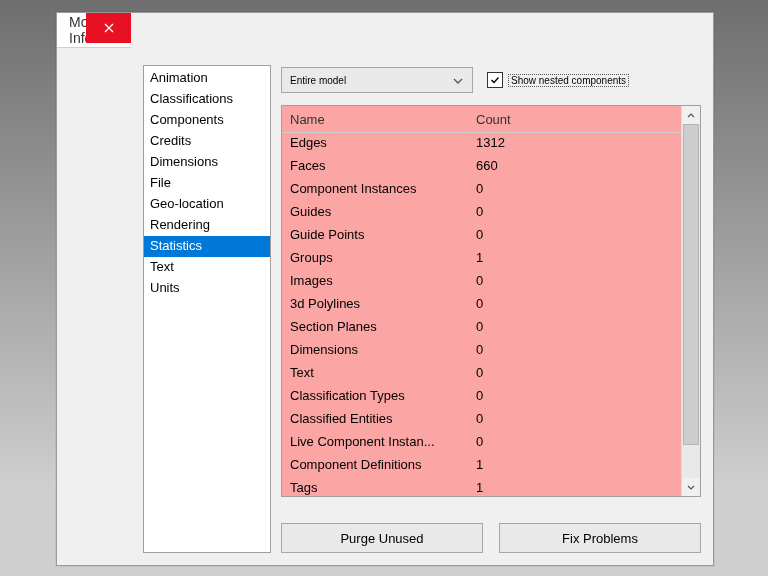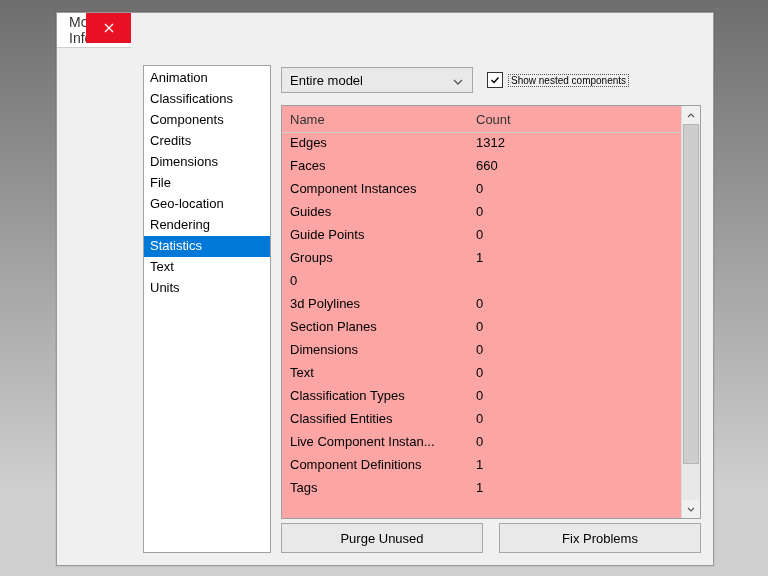--- a/index.html
+++ b/index.html
@@ -100,21 +100,21 @@
     width: 176px;
     height: 24px;
     background: #e9e9e9;
     border: 1px solid #a7a7a7;
     display: flex;
     align-items: center;
     padding: 0 6px 0 8px;
     justify-content: space-between;
     cursor: pointer;
   }
-  .combo span { color: #000; font-size: 13px; }
+  .combo span { color: #000; font-size: 10px; }
   .combo .chev {
     width: 16px;
     text-align: center;
     color: #444;
   }
   .checkwrap {
     display: flex;
     align-items: center;
     gap: 6px;
   }
@@ -195,21 +195,21 @@
     position: absolute;
     top: 0; left: 1px; right: 1px;
     height: 90%;
     background: #cdcdcd;
     border: 1px solid #b5b5b5;
   }
   .btnrow {
     display: flex;
     justify-content: center;
     gap: 16px;
-    padding-top: 4px;
+    padding-top: 26px;
   }
   .btn {
     width: 200px;
     height: 28px;
     background: #e9e9e9;
     border: 1px solid #a7a7a7;
     display: flex;
     align-items: center;
     justify-content: center;
     color: #000;
@@ -293,20 +293,21 @@
             </div>
             <div class="trow">
               <div class="cname">Guide Points</div>
               <div class="ccount">0</div>
             </div>
             <div class="trow">
               <div class="cname">Groups</div>
               <div class="ccount">1</div>
             </div>
             <div class="trow">
+              <div class="cname">Images</div>
               <div class="ccount">0</div>
             </div>
             <div class="trow">
               <div class="cname">3d Polylines</div>
               <div class="ccount">0</div>
             </div>
             <div class="trow">
               <div class="cname">Section Planes</div>
               <div class="ccount">0</div>
             </div>

